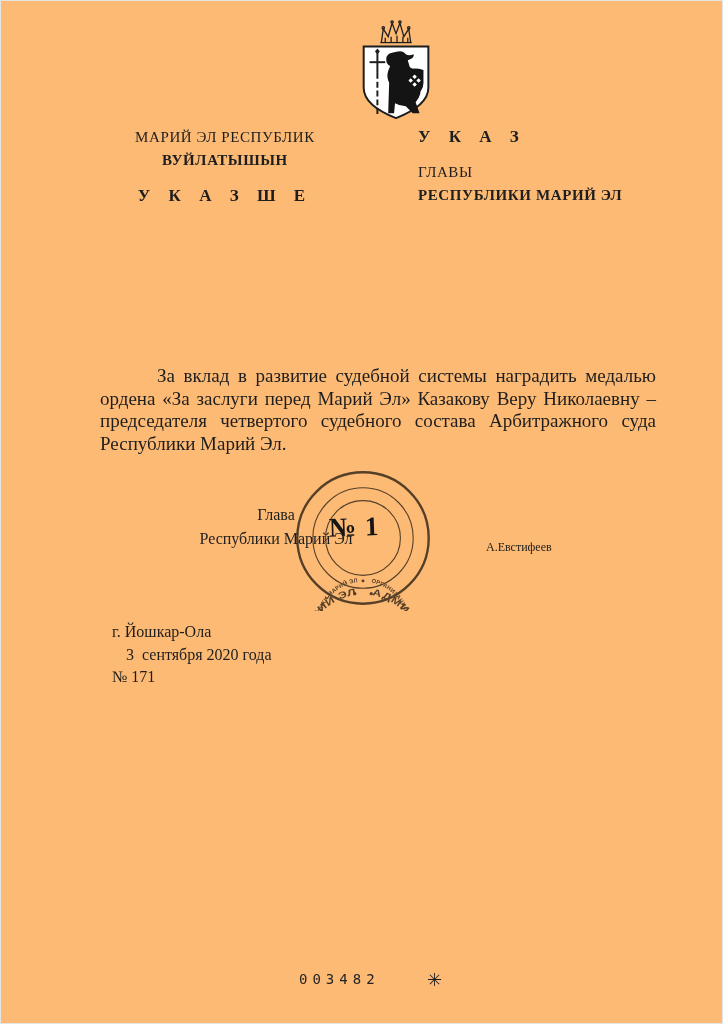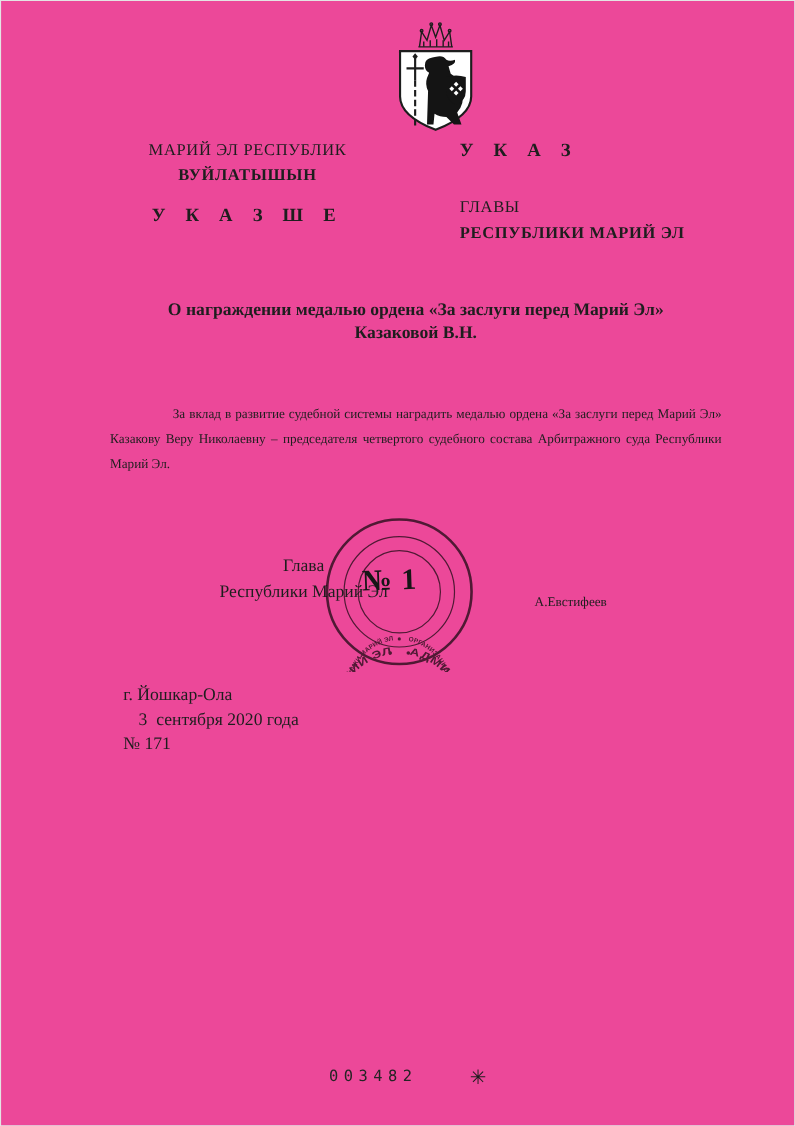--- a/index.html
+++ b/index.html
@@ -1,34 +1,34 @@
 <!DOCTYPE html>
 <html><head>
 <meta charset="utf-8">
 <style>
   html,body{margin:0;padding:0;background:#9a9a9a;}
   .sheet{
     position:relative;width:723px;height:1024px;margin:0 auto;
-    background:#ec4899;overflow:hidden;
+    background:#fdba74;overflow:hidden;
     box-shadow:inset 0 0 0 1px #e4e4e4;
     font-family:"Liberation Serif","DejaVu Serif",serif;
     color:#1e1e1e;
   }
   .crest{position:absolute;left:348px;top:18px;width:98px;height:106px;}
   .hdr-left{position:absolute;left:92px;top:128px;width:266px;text-align:center;}
   .hdr-right{position:absolute;left:418px;top:127px;width:274px;text-align:left;}
   .hdr-line{font-size:15px;letter-spacing:0.6px;line-height:19px;}
   .hdr-line.gap{margin-top:4px;font-weight:bold;}
   .decree-word{font-size:17px;font-weight:bold;letter-spacing:7px;line-height:20px;}
   .hdr-left .decree-word{margin-top:16px;}
-  .hdr-right .hdr-line.first-gap{margin-top:33px;}
+  .hdr-right .hdr-line.first-gap{margin-top:16px;}
   .title{position:absolute;left:95px;top:271px;width:566px;text-align:center;
          font-weight:bold;font-size:16px;line-height:21px;}
   .body-par{position:absolute;left:100px;top:365px;width:556px;
-            font-size:12px;line-height:22.5px;text-align:justify;text-indent:57px;}
+            font-size:19px;line-height:22.5px;text-align:justify;text-indent:57px;}
   .sig-post{position:absolute;left:185px;top:503px;width:182px;text-align:center;
             font-size:16px;line-height:24px;}
   .sig-name{position:absolute;left:486px;top:540px;font-size:12px;}
   .stamp{position:absolute;left:290px;top:465px;width:146px;height:146px;
          opacity:0.87;mix-blend-mode:multiply;}
   .stamp-number{position:absolute;left:329px;top:512px;font-size:27px;font-weight:bold;
                 color:#161616;letter-spacing:1px;transform:rotate(-2deg);
                 font-family:"Liberation Serif","DejaVu Serif",serif;}
   .place-date{position:absolute;left:112px;top:621px;font-size:16px;line-height:22.5px;}
   .place-date .indent{white-space:pre;padding-left:14px;}
@@ -77,24 +77,20 @@
     <div class="hdr-line">МАРИЙ ЭЛ РЕСПУБЛИК</div>
     <div class="hdr-line gap">ВУЙЛАТЫШЫН</div>
     <div class="decree-word">У К А З Ш Е</div>
   </div>
   <div class="hdr-right">
     <div class="decree-word">У К А З</div>
     <div class="hdr-line first-gap">ГЛАВЫ</div>
     <div class="hdr-line gap">РЕСПУБЛИКИ МАРИЙ ЭЛ</div>
   </div>
 
-  <div class="title">
-    <div>О награждении медалью ордена «За заслуги перед Марий Эл»</div>
-    <div>Казаковой В.Н.</div>
-  </div>
 
   <div class="body-par">За вклад в развитие судебной системы наградить медалью ордена «За заслуги перед Марий Эл» Казакову Веру Николаевну – председателя четвертого судебного состава Арбитражного суда Республики Марий Эл.</div>
 
   <div class="sig-post">
     <div>Глава</div>
     <div>Республики Марий Эл</div>
   </div>
   <div class="sig-name">А.Евстифеев</div>
 
   <svg class="stamp" viewBox="0 0 160 160" style="color: rgb(61, 61, 61);">

